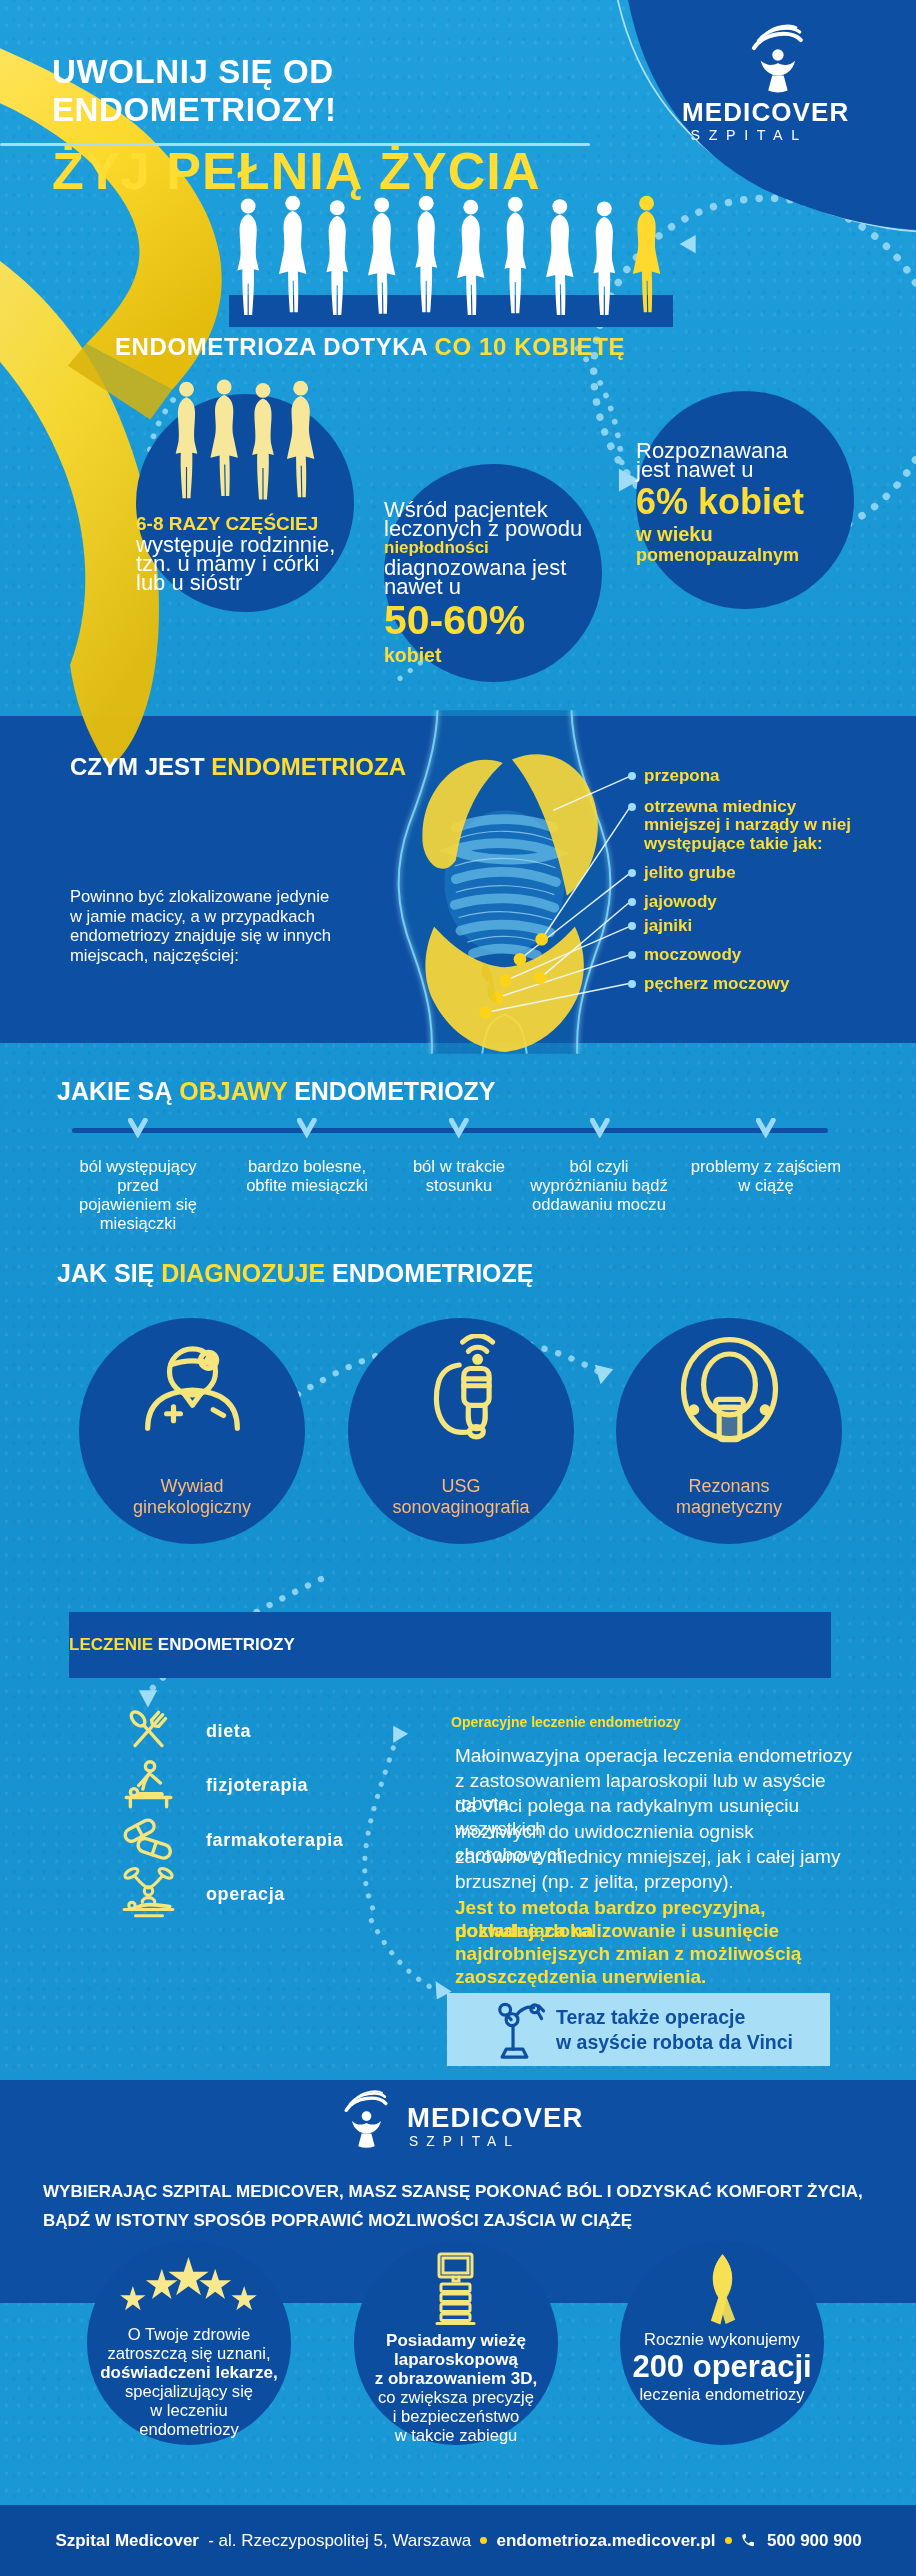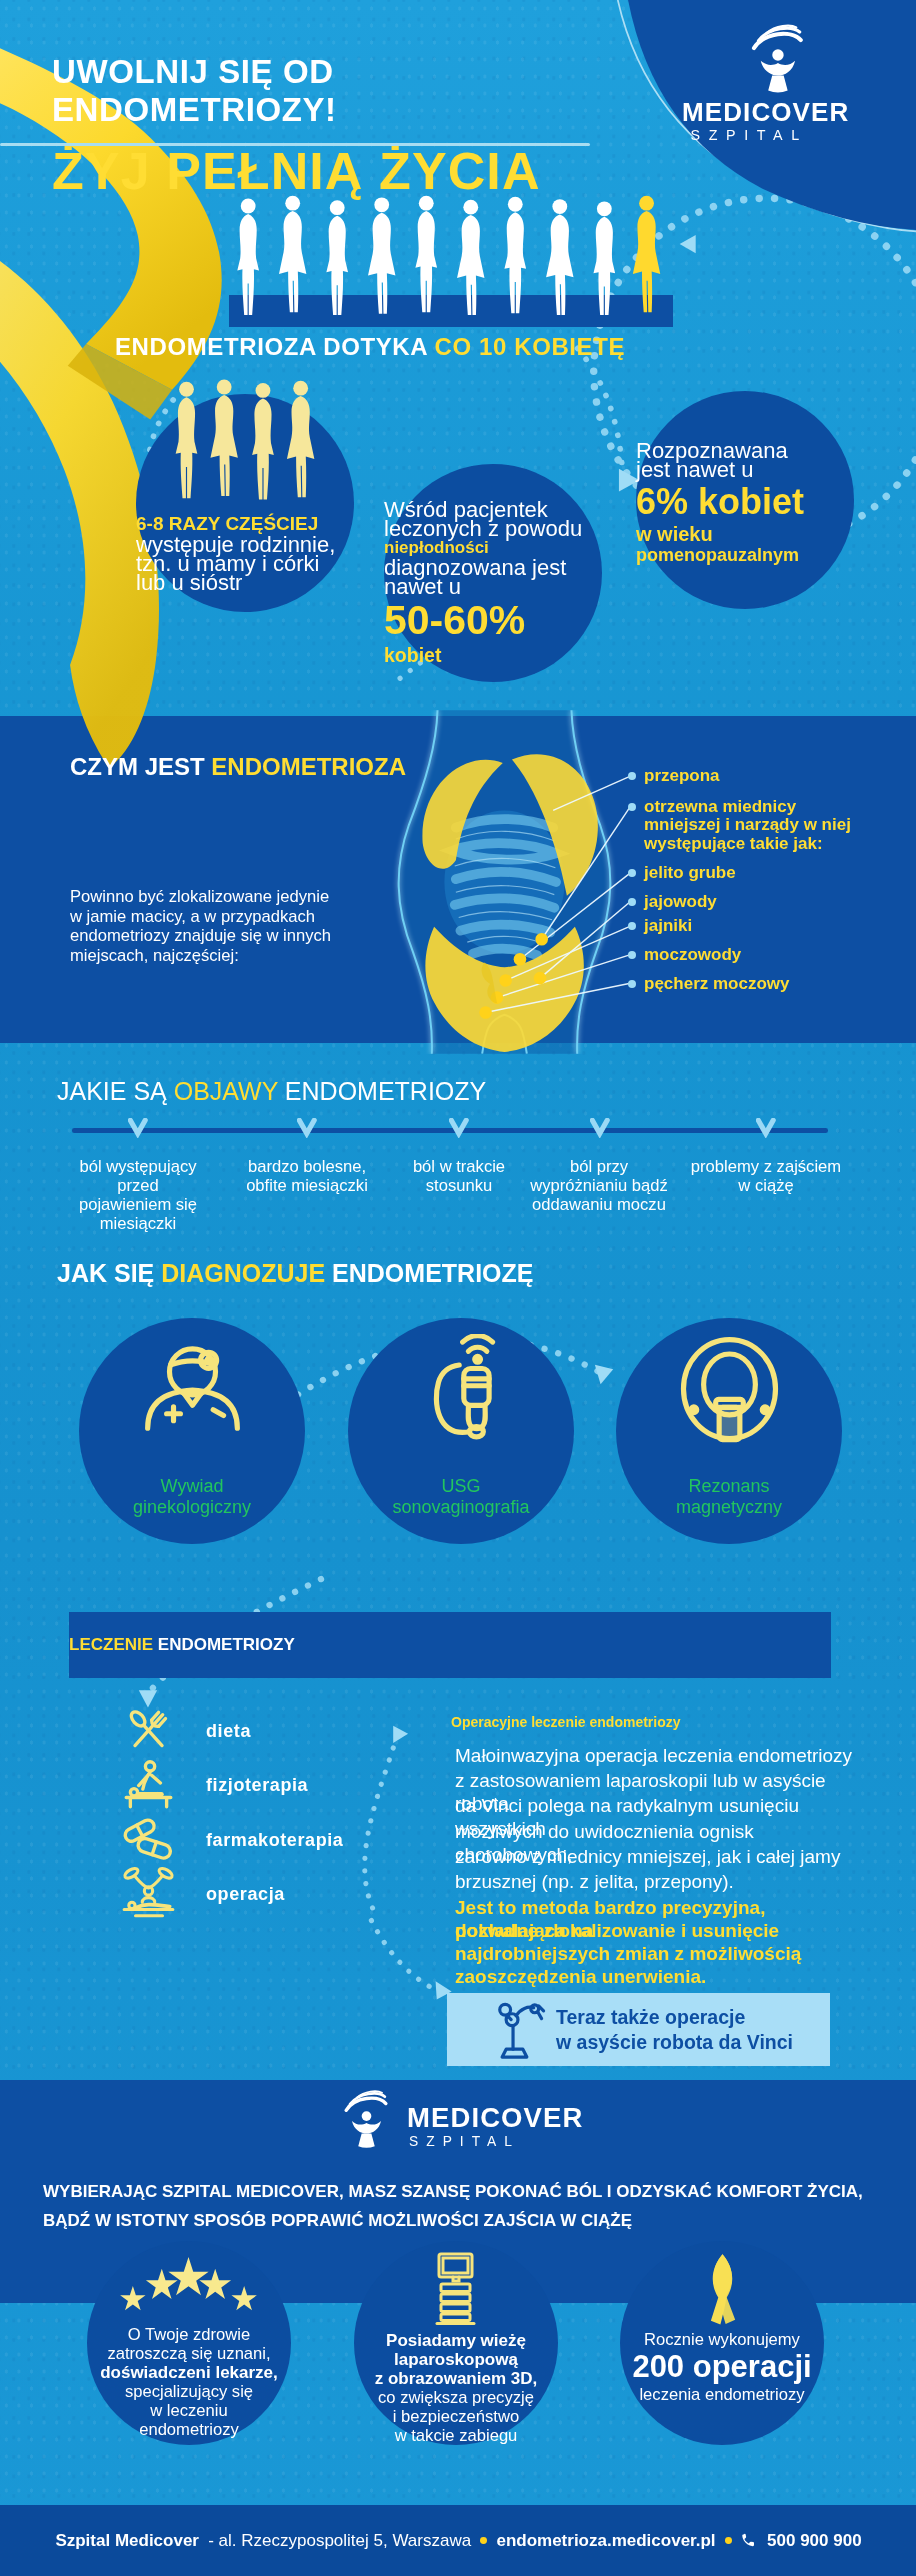--- a/index.html
+++ b/index.html
@@ -16,21 +16,21 @@
   .y{color:#ffdd33;}
   .b{font-weight:bold;}
   .ctr{text-align:left;}
   .navy{background:#0d4fa3;}
   .circle{position:absolute;border-radius:50%;background:#0c4da0;z-index:2;}
   .stat-line{font-size:22px;line-height:19px;color:#fff;}
   .lbl-row{position:absolute;left:644px;color:#ffdd33;font-weight:bold;font-size:17px;line-height:18.3px;z-index:3;}
   .lbl-row .dot{position:absolute;left:-16px;top:5.2px;width:8px;height:8px;border-radius:50%;background:#9fdcf6;}
   .sym-col{position:absolute;width:172px;text-align:center;color:#fff;font-size:16.6px;line-height:19px;z-index:2;}
   .chev{position:absolute;z-index:3;}
-  .diag-lbl{position:absolute;width:100%;text-align:center;color:#22c55e;font-size:18px;line-height:20.6px;top:158px;}
+  .diag-lbl{position:absolute;width:100%;text-align:center;color:#fdba74;font-size:18px;line-height:20.6px;top:158px;}
   .method-row{position:absolute;left:103px;width:355px;height:57px;z-index:2;}
   .method-row .mlabel{position:absolute;left:103px;top:50%;transform:translateY(-50%);
     color:#fff;font-weight:bold;font-size:18px;letter-spacing:0.6px;}
   .surg-line{position:absolute;left:455px;width:401px;color:#fff;font-size:19px;line-height:23px;z-index:2;}
   .surg-hl{color:#ffdd33;font-weight:bold;}
   .card-line{position:absolute;width:100%;text-align:center;font-size:16.6px;line-height:19px;color:#fff;}
   .foot-dot{width:6.9px;height:6.9px;border-radius:50%;background:#ffd21a;display:inline-block;}
   svg{display:block;}
 </style>
 </head>
@@ -251,21 +251,21 @@
     </div>
   <div class="lbl-row" style="top:946px">
       <span class="dot"></span>
       <div>moczowody</div>
     </div>
   <div class="lbl-row" style="top:975px">
       <span class="dot"></span>
       <div>pęcherz moczowy</div>
     </div>
 
-  <div class="abs z2 ctr" style="left:57px;top:1077px;width:802px;font-size:25px;font-weight:normal">
+  <div class="abs z2 ctr" style="left:57px;top:1077px;width:802px;font-size:25px;font-weight:bold">
     <span class="w">JAKIE SĄ</span>
     <span> </span><span class="y">OBJAWY</span>
     <span> </span><span class="w">ENDOMETRIOZY</span>
   </div>
   <div class="abs navy z2" style="left:72px;top:1128px;width:756px;height:5.2px;border-radius:2.3px"></div>
   <svg class="chev" style="left:128px;top:1118px" width="19.5" height="19.5" viewBox="0 0 34 34">
       <path d="M4,4 L17,27 L30,4" stroke="#9bd9f5" stroke-width="9" fill="none" stroke-linecap="round"></path>
     </svg>
   <svg class="chev" style="left:297px;top:1118px" width="19.5" height="19.5" viewBox="0 0 34 34">
       <path d="M4,4 L17,27 L30,4" stroke="#9bd9f5" stroke-width="9" fill="none" stroke-linecap="round"></path>
@@ -288,21 +288,21 @@
   </div>
   <div class="sym-col" style="left:221px;top:1157px">
     <div>bardzo bolesne,</div>
       <div>obfite miesiączki</div>
   </div>
   <div class="sym-col" style="left:373px;top:1157px">
     <div>ból w trakcie</div>
       <div>stosunku</div>
   </div>
   <div class="sym-col" style="left:513px;top:1157px">
-    <div>ból przy</div>
+    <div>ból czyli</div>
       <div>wypróżnianiu bądź</div>
       <div>oddawaniu moczu</div>
   </div>
   <div class="sym-col" style="left:680px;top:1157px">
     <div>problemy z zajściem</div>
       <div>w ciążę</div>
   </div>
 
   <div class="abs z2 ctr" style="left:57px;top:1259px;width:802px;font-size:25px;font-weight:bold">
     <span class="w">JAK SIĘ</span>

